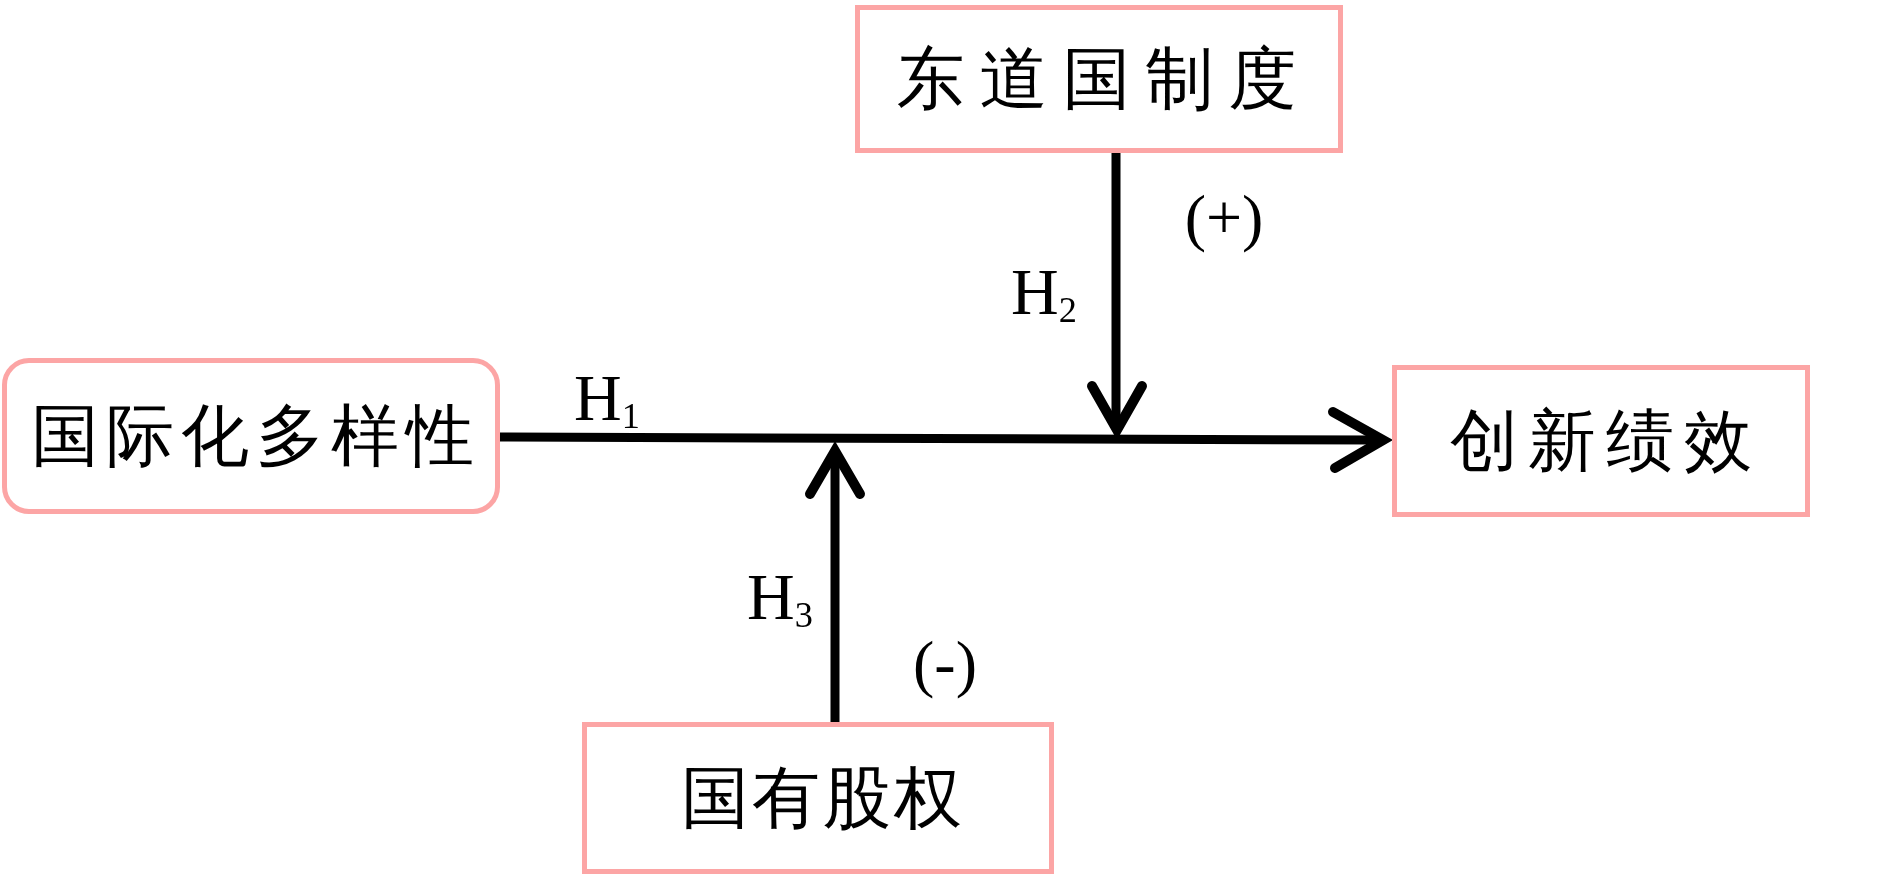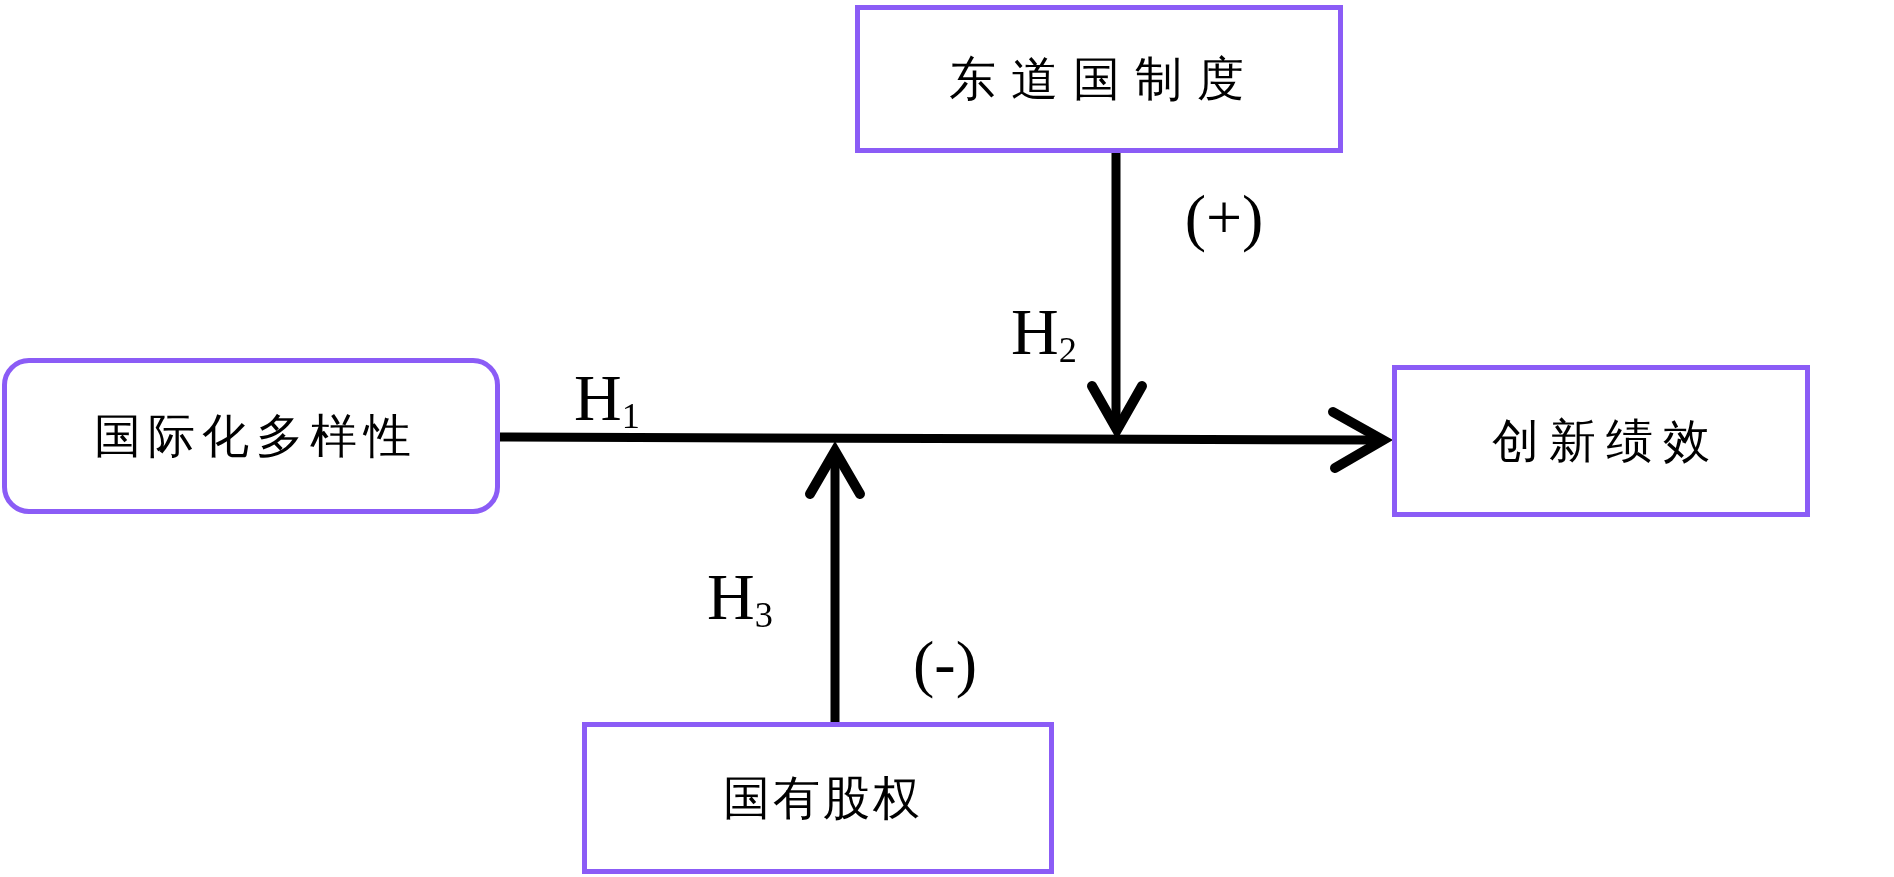--- a/index.html
+++ b/index.html
@@ -11,27 +11,27 @@
     position: relative;
     width: 1894px;
     height: 877px;
     background: #ffffff;
     overflow: hidden;
     font-family: "Liberation Serif", "DejaVu Serif", serif;
     color: #000000;
   }
   .node {
     position: absolute;
-    border: 5px solid #8b5cf6;
+    border: 5px solid #fca5a5;
     background: #ffffff;
     display: flex;
     align-items: center;
     justify-content: center;
     box-sizing: border-box;
-    font-size: 47px;
+    font-size: 68px;
     white-space: nowrap;
     z-index: 2;
   }
   #node-host        { left: 855px;  top: 5px;   width: 488px; height: 148px; letter-spacing: 15px; }
   #node-intl        { left: 2px;    top: 358px; width: 498px; height: 156px; letter-spacing: 7px; border-radius: 27px;  }
   #node-innovation  { left: 1392px; top: 365px; width: 418px; height: 152px; letter-spacing: 10px; }
   #node-state       { left: 582px;  top: 722px; width: 472px; height: 152px; letter-spacing: 3px;  }
   .node .lbl { margin-right: -10px; } 
 
   #arrow-layer {
@@ -49,22 +49,22 @@
     white-space: nowrap;
     z-index: 3;
   }
   .hyp sub {
     font-size: 0.55em;
     vertical-align: baseline;
     position: relative;
     top: 0.22em;
   }
   #label-h1   { left: 607px;  top: 398px; }
-  #label-h2   { left: 1044px; top: 292px; margin-top: 40px; }
-  #label-h3   { left: 740px;  top: 597px; }
+  #label-h2   { left: 1044px; top: 292px; }
+  #label-h3   { left: 780px;  top: 597px; }
   #label-plus { left: 1224px; top: 218px; font-size: 64px; }
   #label-minus{ left: 945px;  top: 664px; font-size: 64px; }
 </style>
 </head>
 <body>
 
 <div id="canvas">
 
   <svg id="arrow-layer" viewBox="0 0 1894 877" xmlns="http://www.w3.org/2000/svg">
 

